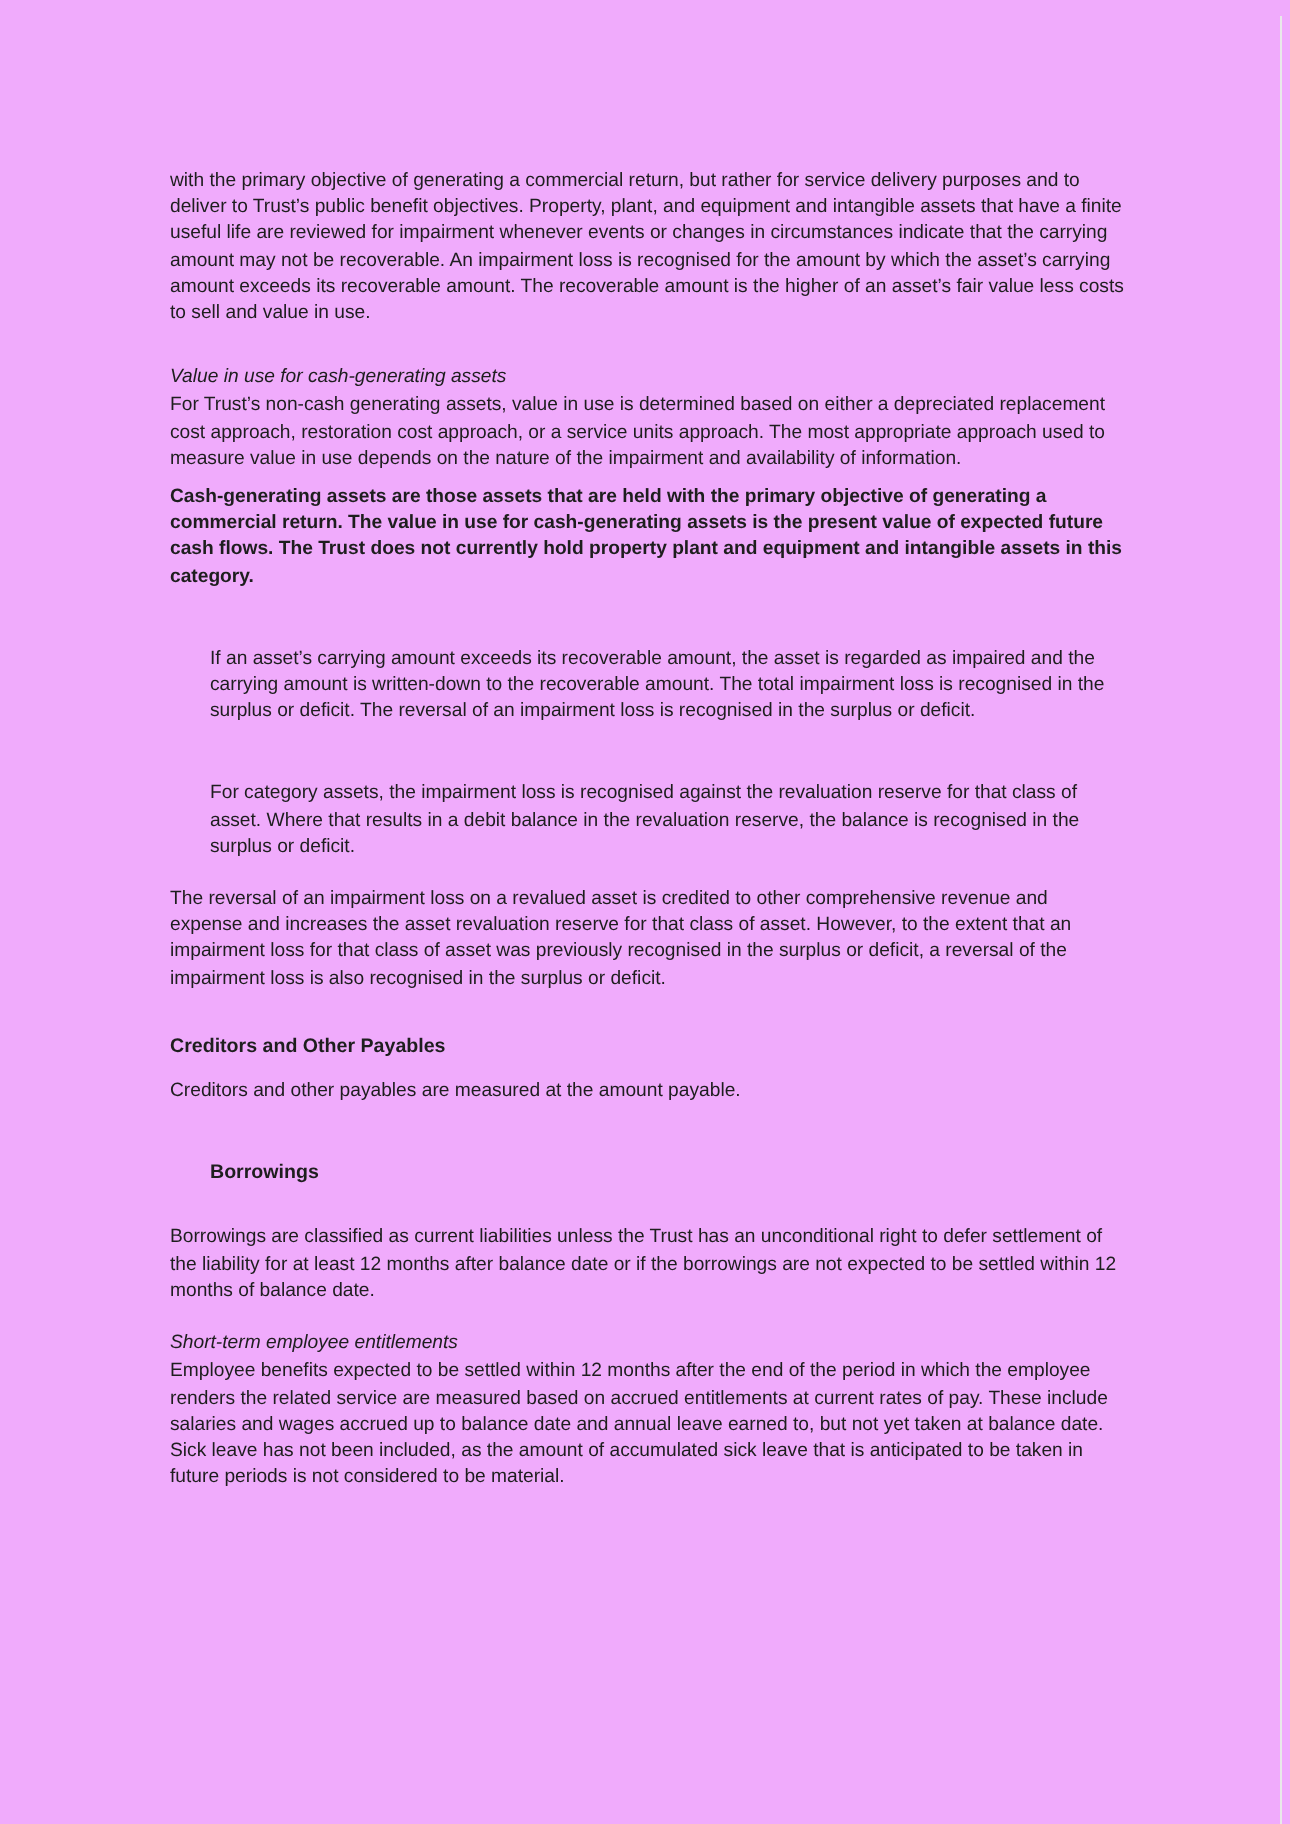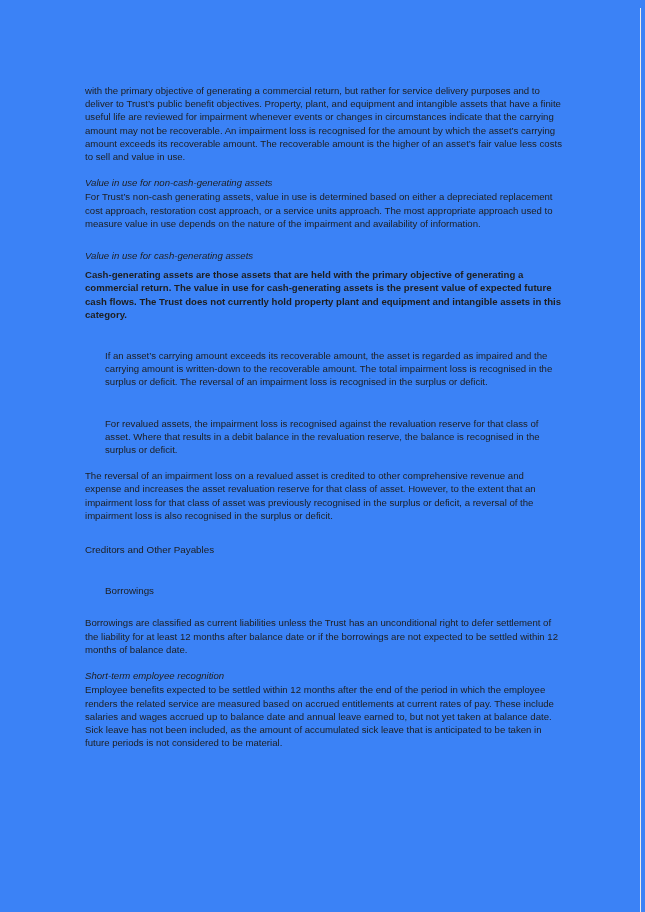--- a/index.html
+++ b/index.html
@@ -25,21 +25,21 @@
     width: 477px;
     font-size: 9.6px;
     line-height: 13.2px;
     text-align: left;
   }
   .block { margin: 0; }
   .block:first-child { margin-top: 0 !important; }
   .paragraph { margin-top: 13px; }
   .h2 {
     margin-top: 21px;
-    font-weight: normal;
+    font-weight: bold;
     font-size: 9.8px;
   }
   .h3 {
     margin-top: 13px;
     font-style: italic;
   }
   .h3 + .paragraph { margin-top: 1px; }
   .h2 + .paragraph { margin-top: 9px; }
   .gap-small  { margin-top: 6px  !important; font-weight: bold; }
   .gap-medium { margin-top: 19px !important; }
@@ -49,30 +49,30 @@
     left: 640px;
     top: 8px;
     bottom: 0;
     width: 1px;
     background: #e9e9e9;
   }
 </style>
 </head>
 <body>
 
-<div class="page" style="color: rgb(30, 30, 30); background: #3b82f6;">
+<div class="page" style="color: rgb(30, 30, 30); background: #f0abfc;">
   <div class="content">
       <div class="block paragraph">with the primary objective of generating a commercial return, but rather for service delivery purposes and to deliver to Trust’s public benefit objectives.  Property, plant, and equipment and intangible assets that have a finite useful life are reviewed for impairment whenever events or changes in circumstances indicate that the carrying amount may not be recoverable. An impairment loss is recognised for the amount by which the asset’s carrying amount exceeds its recoverable amount. The recoverable amount is the higher of an asset’s fair value less costs to sell and value in use.</div>
-      <div class="block h3">Value in use for non-cash-generating assets</div>
+      <div class="block h3 gap-medium">Value in use for cash-generating assets</div>
       <div class="block paragraph">For Trust’s non-cash generating assets, value in use is determined based on either a depreciated replacement cost approach, restoration cost approach, or a service units approach. The most appropriate approach used to measure value in use depends on the nature of the impairment and availability of information.</div>
-      <div class="block h3 gap-medium">Value in use for cash-generating assets</div>
       <div class="block paragraph gap-small">Cash-generating assets are those assets that are held with the primary objective of generating a commercial return. The value in use for cash-generating assets is the present value of expected future cash flows. The Trust does not currently hold property plant and equipment and intangible assets in this category.</div>
       <div class="block paragraph gap-large">If an asset’s carrying amount exceeds its recoverable amount, the asset is regarded as impaired and the carrying amount is written-down to the recoverable amount. The total impairment loss is recognised in the surplus or deficit. The reversal of an impairment loss is recognised in the surplus or deficit.</div>
-      <div class="block paragraph gap-large">For revalued assets, the impairment loss is recognised against the revaluation reserve for that class of asset. Where that results in a debit balance in the revaluation reserve, the balance is recognised in the surplus or deficit.</div>
+      <div class="block paragraph gap-large">For category assets, the impairment loss is recognised against the revaluation reserve for that class of asset. Where that results in a debit balance in the revaluation reserve, the balance is recognised in the surplus or deficit.</div>
       <div class="block paragraph">The reversal of an impairment loss on a revalued asset is credited to other comprehensive revenue and expense and increases the asset revaluation reserve for that class of asset. However, to the extent that an impairment loss for that class of asset was previously recognised in the surplus or deficit, a reversal of  the impairment loss is also recognised in the surplus or deficit.</div>
       <div class="block h2">Creditors and Other Payables</div>
+      <div class="block paragraph">Creditors and other payables are measured at the amount payable.</div>
       <div class="block h2 gap-large">Borrowings</div>
       <div class="block paragraph gap-medium">Borrowings are classified as current liabilities unless the Trust has an unconditional right to defer settlement of the liability for at least 12 months after balance date or if the borrowings are not expected to be settled within 12 months of balance date.</div>
-      <div class="block h3">Short-term employee recognition</div>
+      <div class="block h3">Short-term employee entitlements</div>
       <div class="block paragraph">Employee benefits expected to be settled within 12 months after the end of the period in which the employee renders the related service are measured based on accrued entitlements at current rates of pay. These include salaries and wages accrued up to balance date and annual leave earned to, but not yet taken at balance date. Sick leave has not been included, as the amount of accumulated sick leave that is anticipated to be taken in future periods is not considered to be material.</div>
     </div>
   <div class="edge-line" style="background: rgb(233, 233, 233);"></div>
 </div>
 
 </body></html>

